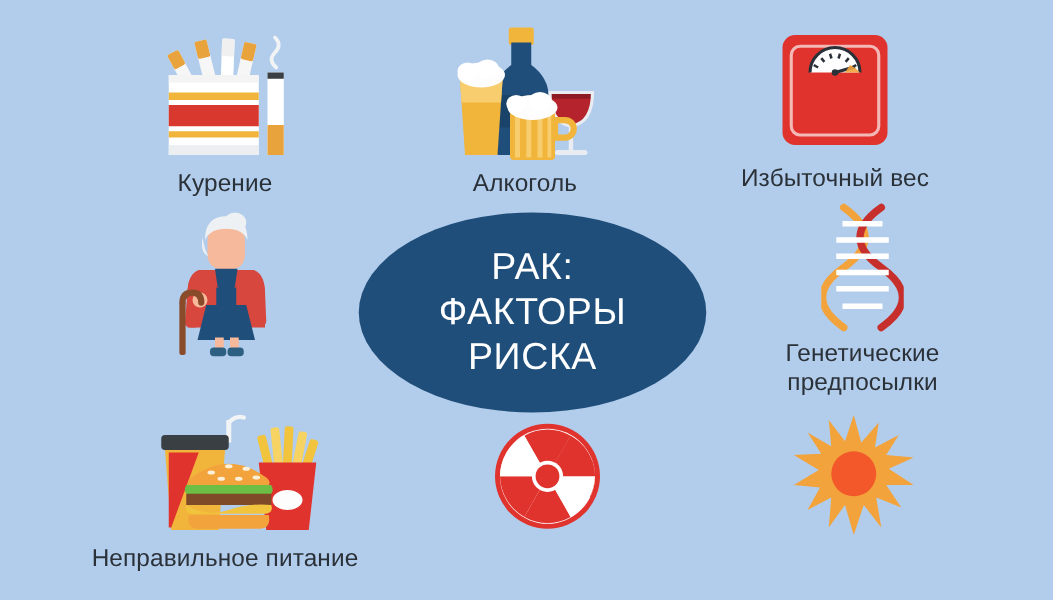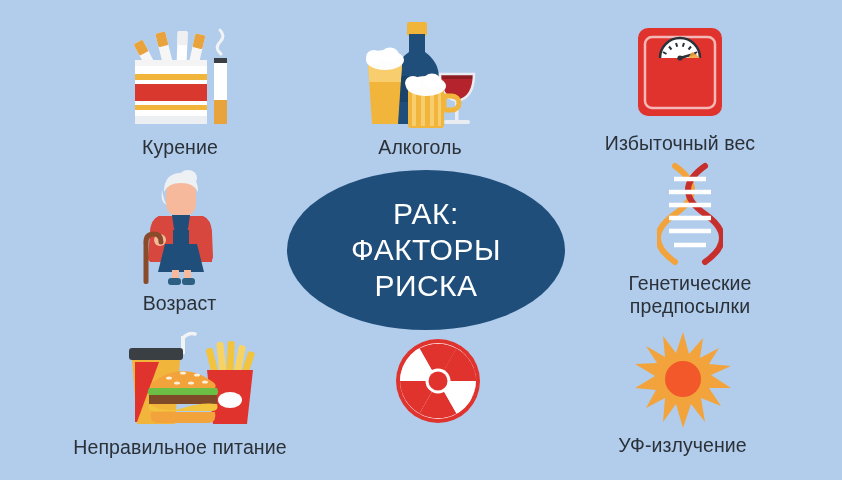--- a/index.html
+++ b/index.html
@@ -39,21 +39,21 @@
     font-weight: 400;
     line-height: 23px;
     text-align: center;
     white-space: pre-line;
     letter-spacing: 0.1px;
   }
 
   
   #f-smoking   { left: 60px;  top: 18px;  width: 240px; }
   #f-alcohol   { left: 310px; top: 18px;  width: 220px; justify-content: space-between; }
-  #f-weight    { left: 560px; top: 18px;  width: 240px; }
+  #f-weight    { left: 548px; top: 18px;  width: 240px; }
 
   #f-age       { left: 62px;  top: 168px; width: 235px; }
   #f-genetics  { left: 565px; top: 162px; width: 250px; }
 
   #f-nutrition { left: 20px;  top: 330px; width: 320px; }
   #f-radiation { left: 340px; top: 336px; width: 195px; }
   #f-uv        { left: 565px; top: 332px; width: 235px; }
 
   
   #center-ellipse {
@@ -200,21 +200,20 @@
 
         <rect x="36" y="110" width="13" height="7" rx="3" fill="#2c5f82"></rect>
         <rect x="50" y="110" width="13" height="7" rx="3" fill="#2c5f82"></rect>
 
         <circle cx="28" cy="72" r="6" fill="#f6b99b"></circle>
 
         <path d="M14 74 q0 -8 8 -8 q7 0 7 8" fill="none" stroke="#8a4b2a" stroke-width="5" stroke-linecap="round"></path>
         <rect x="11.5" y="73" width="5" height="43" rx="2" fill="#8a4b2a"></rect>
       </svg>
     </div>
-    <div class="factor-label">Возраст</div>
   </div>
 
   <div class="factor" id="f-nutrition">
     <div class="icon-box">
       <svg width="150" height="100" viewBox="0 0 150 100">
 
         <g>
           <rect x="104" y="18" width="7" height="30" rx="2" fill="#f2c33c" transform="rotate(-14 107 33)"></rect>
           <rect x="113" y="12" width="7" height="34" rx="2" fill="#f7d364" transform="rotate(-6 116 29)"></rect>
           <rect x="122" y="11" width="7" height="35" rx="2" fill="#f2c33c" transform="rotate(3 125 28)"></rect>
@@ -296,21 +295,20 @@
       <svg width="96" height="96" viewBox="0 0 96 96">
         <path fill="#f2a33c" d="
           M48 0 L54 22 L68 6 L65 26 L84 16 L74 32 L96 34 L76 43
           L96 56 L74 56 L86 74 L66 66 L70 90 L56 72 L48 96 L41 72
           L28 90 L30 66 L11 76 L21 58 L0 56 L20 44 L0 32 L22 31
           L11 14 L30 25 L28 4 L41 21 Z"></path>
         <circle cx="48" cy="47" r="25" fill="#f2a33c"></circle>
         <circle cx="48" cy="47" r="18" fill="#f3582a"></circle>
       </svg>
     </div>
-    <div class="factor-label">УФ-излучение</div>
   </div>
 
   <div id="center-ellipse">
     <div id="center-title">РАК:
 ФАКТОРЫ
 РИСКА</div>
   </div>
 
 </div>
 

